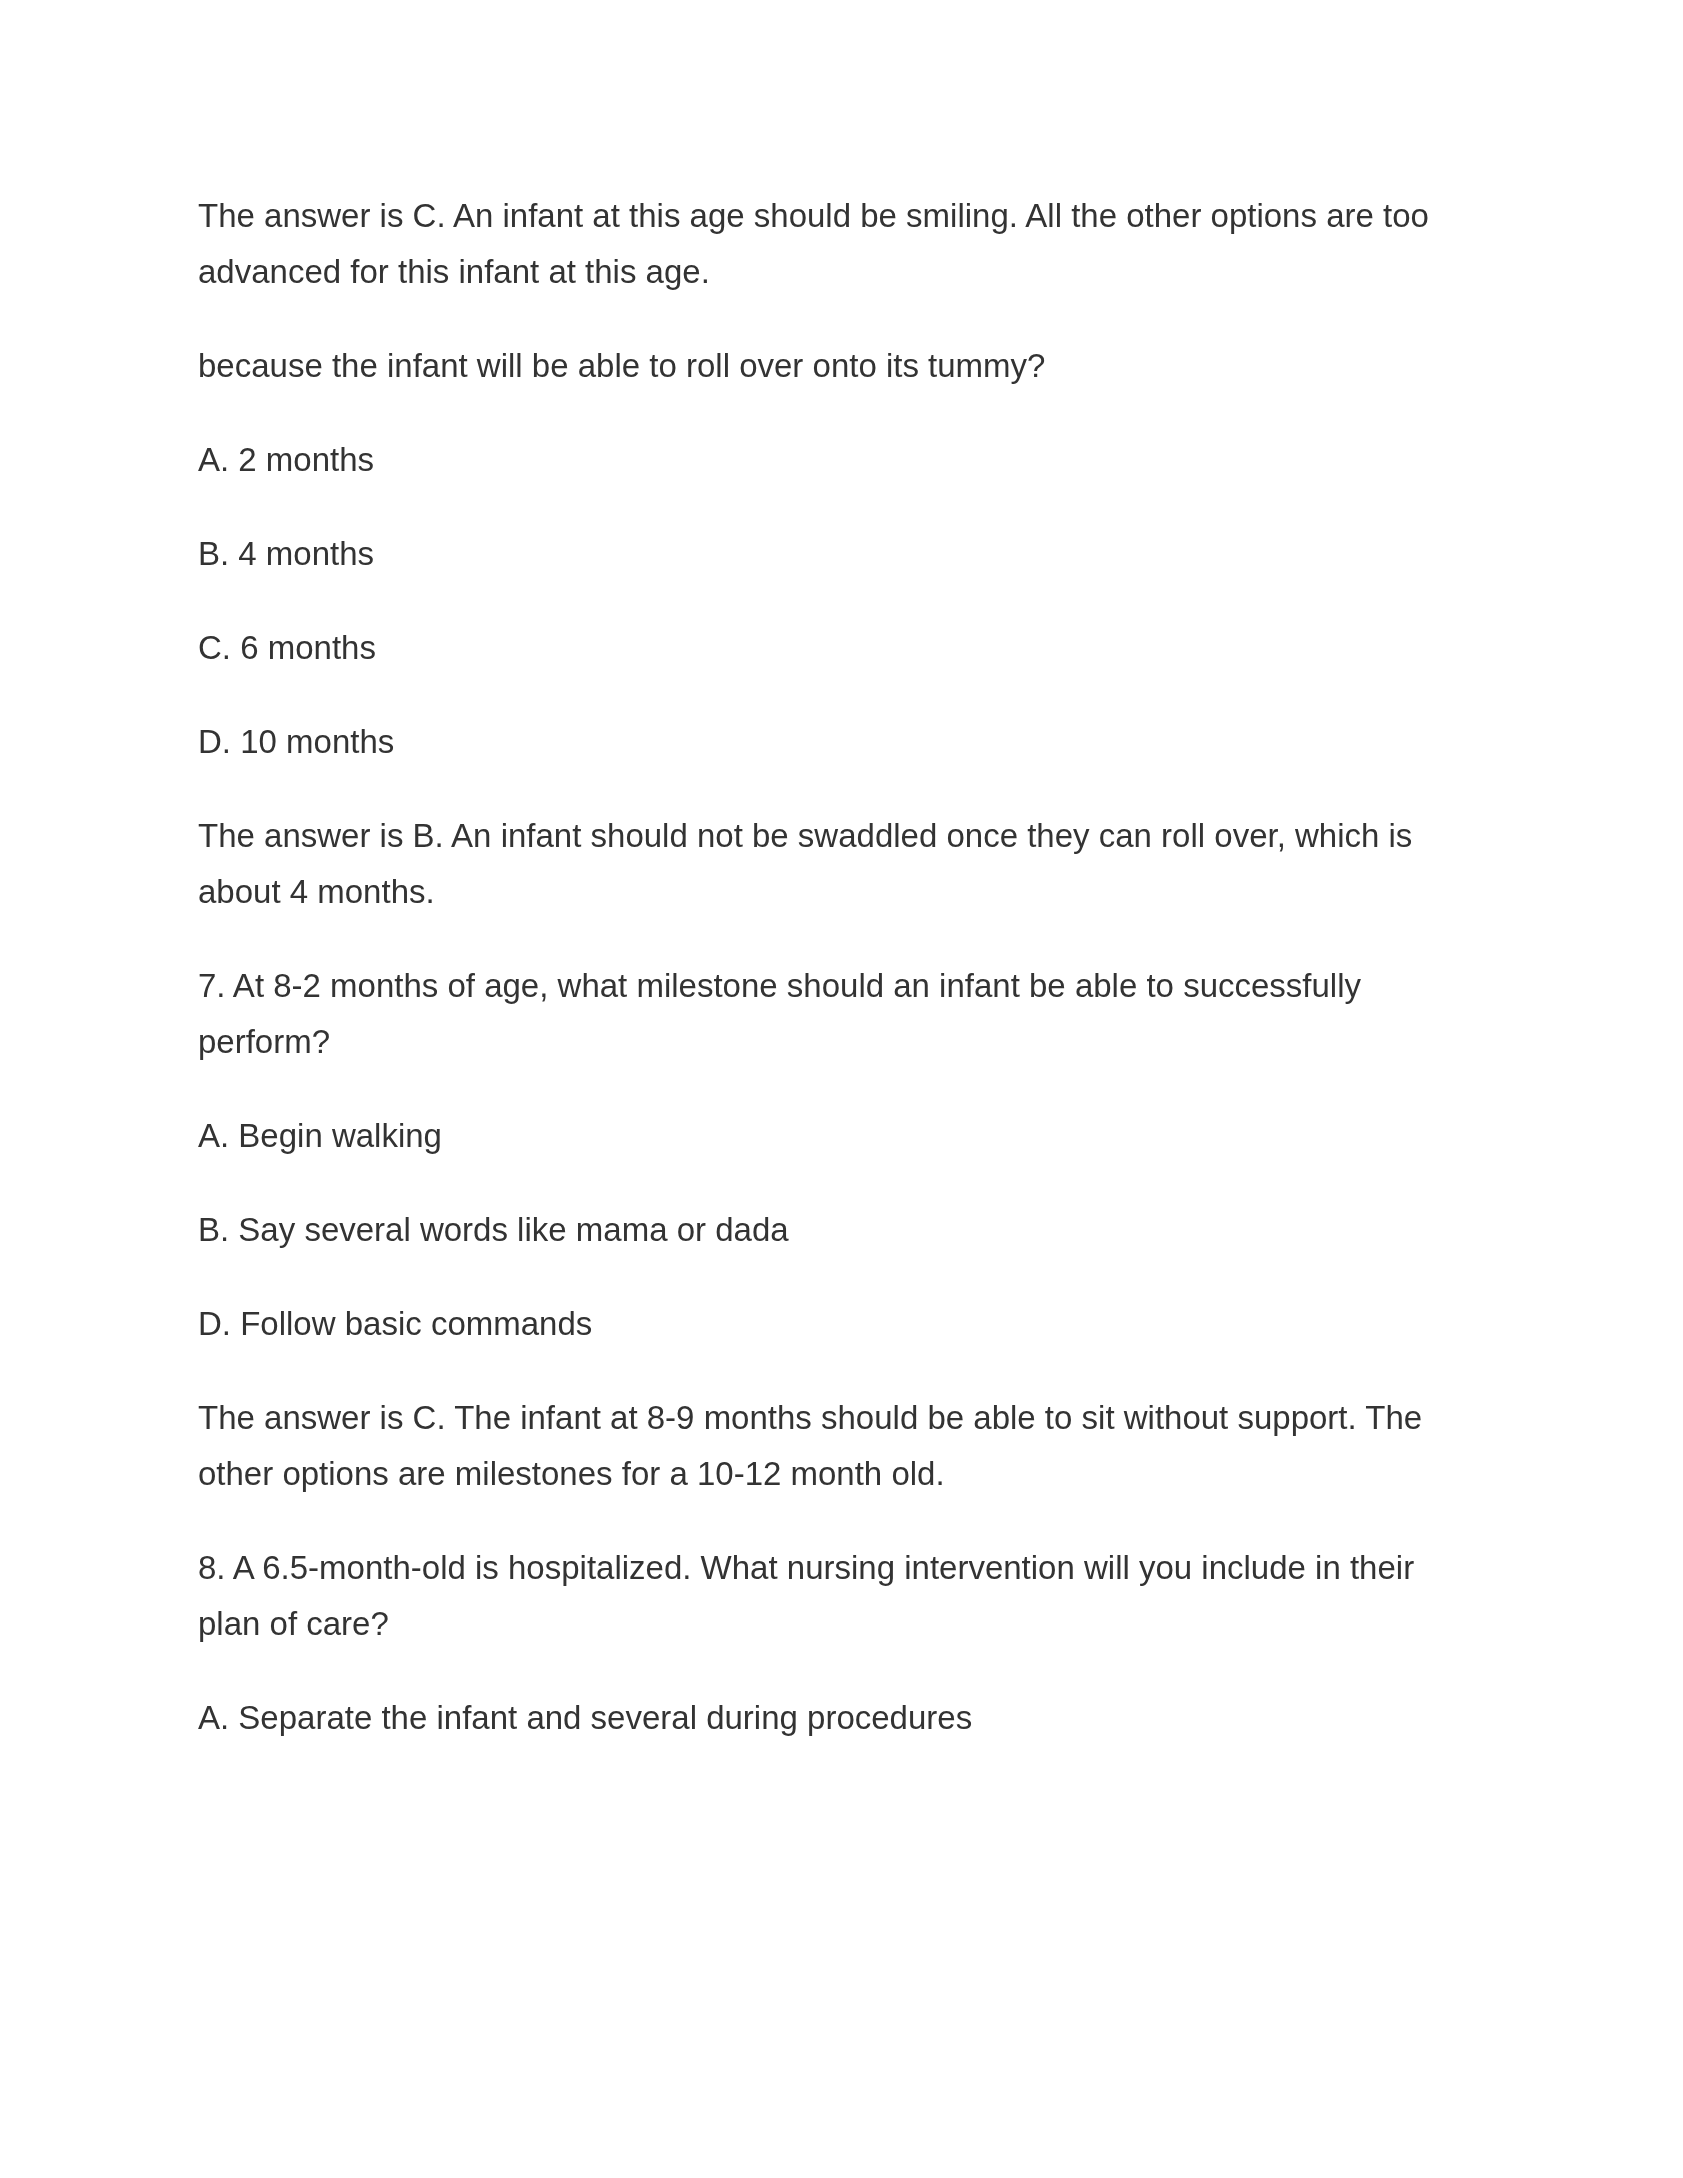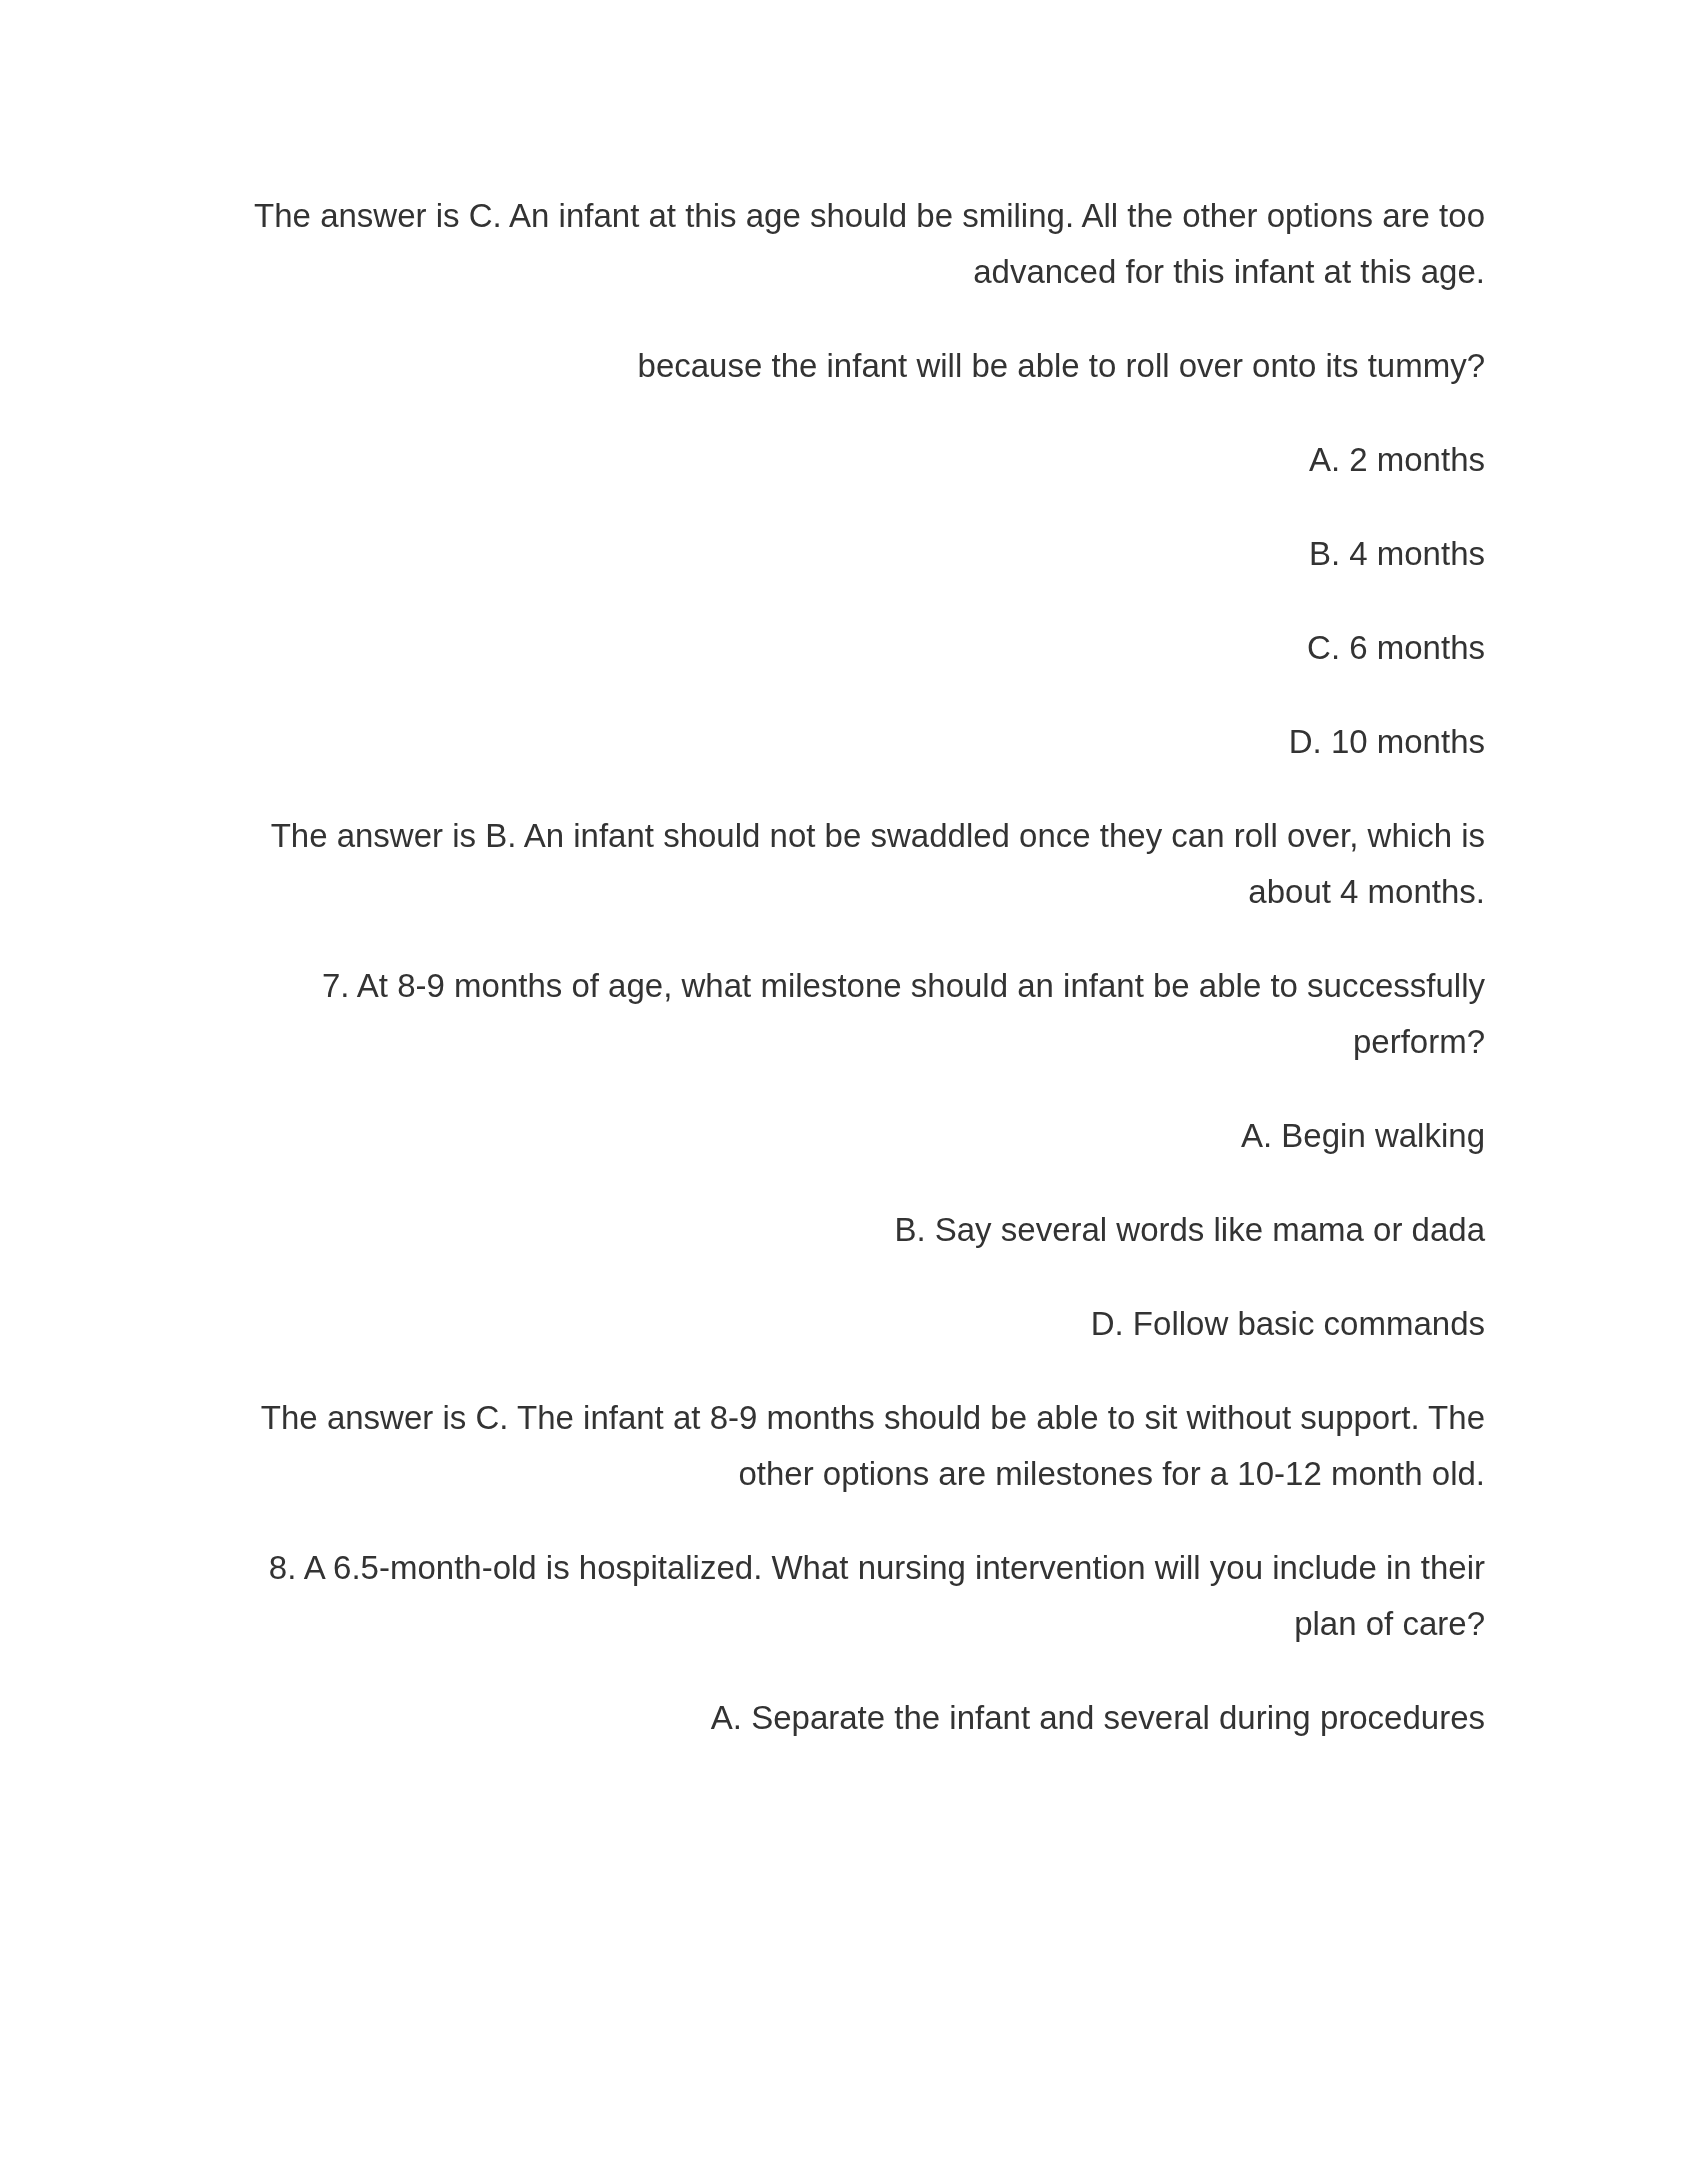--- a/index.html
+++ b/index.html
@@ -2,21 +2,21 @@
 <html><head>
 <meta charset="utf-8">
 <style>
   html, body { margin: 0; padding: 0; background: #ffffff; }
   body { width: 1683px; height: 2178px; position: relative; overflow: hidden; }
   .page {
     position: absolute; left: 198px; top: 188px; width: 1287px;
     font-family: "Liberation Sans", sans-serif;
     font-size: 33px; color: #333333;
   }
-  .para { margin: 0 0 38px 0; text-align: right; }
+  .para { margin: 0 0 38px 0; }
   .line { display: block; height: 56px; line-height: 56px; white-space: nowrap; }
 </style>
 </head>
 <body>
 
 <div class="page">
   <p class="para">
     <span class="line">The answer is C. An infant at this age should be smiling. All the other options are too</span>
     <span class="line">advanced for this infant at this age.</span>
   </p>
@@ -33,21 +33,21 @@
     <span class="line">C. 6 months</span>
   </p>
   <p class="para">
     <span class="line">D. 10 months</span>
   </p>
   <p class="para">
     <span class="line">The answer is B. An infant should not be swaddled once they can roll over, which is</span>
     <span class="line">about 4 months.</span>
   </p>
   <p class="para">
-    <span class="line">7. At 8-9 months of age, what milestone should an infant be able to successfully</span>
+    <span class="line">7. At 8-2 months of age, what milestone should an infant be able to successfully</span>
     <span class="line">perform?</span>
   </p>
   <p class="para">
     <span class="line">A. Begin walking</span>
   </p>
   <p class="para">
     <span class="line">B. Say several words like mama or dada</span>
   </p>
   <p class="para">
     <span class="line">D. Follow basic commands</span>

